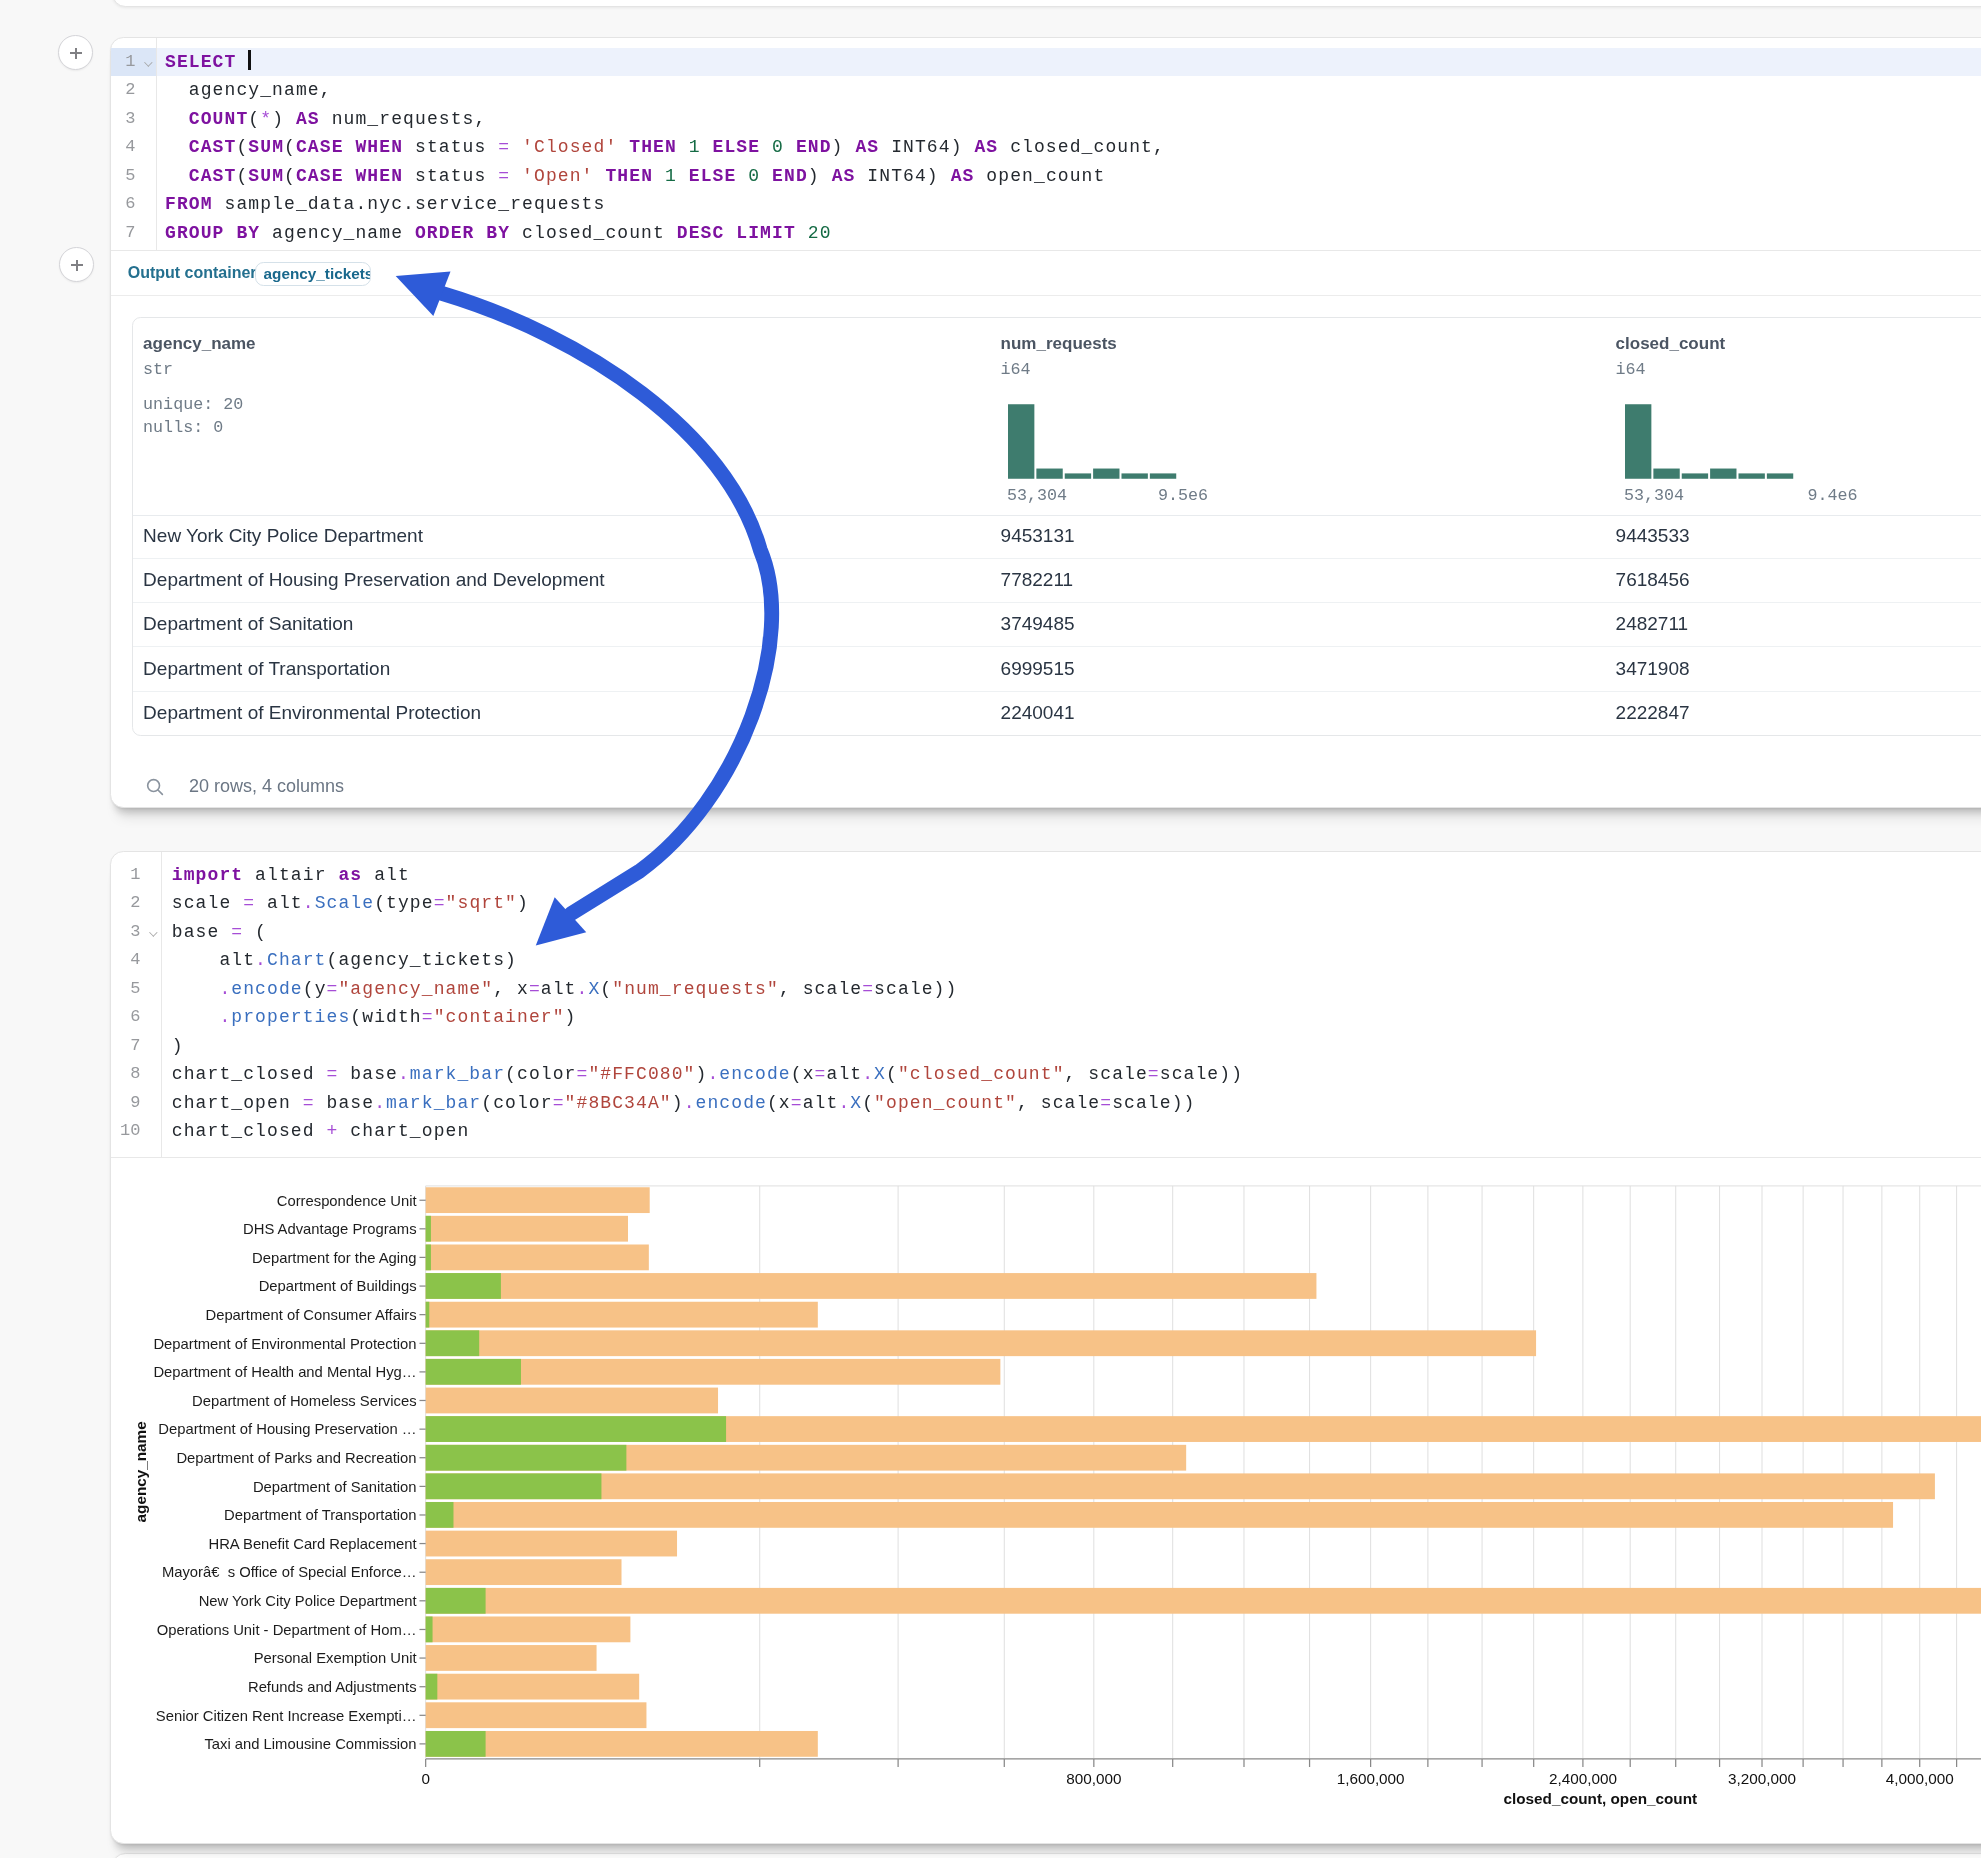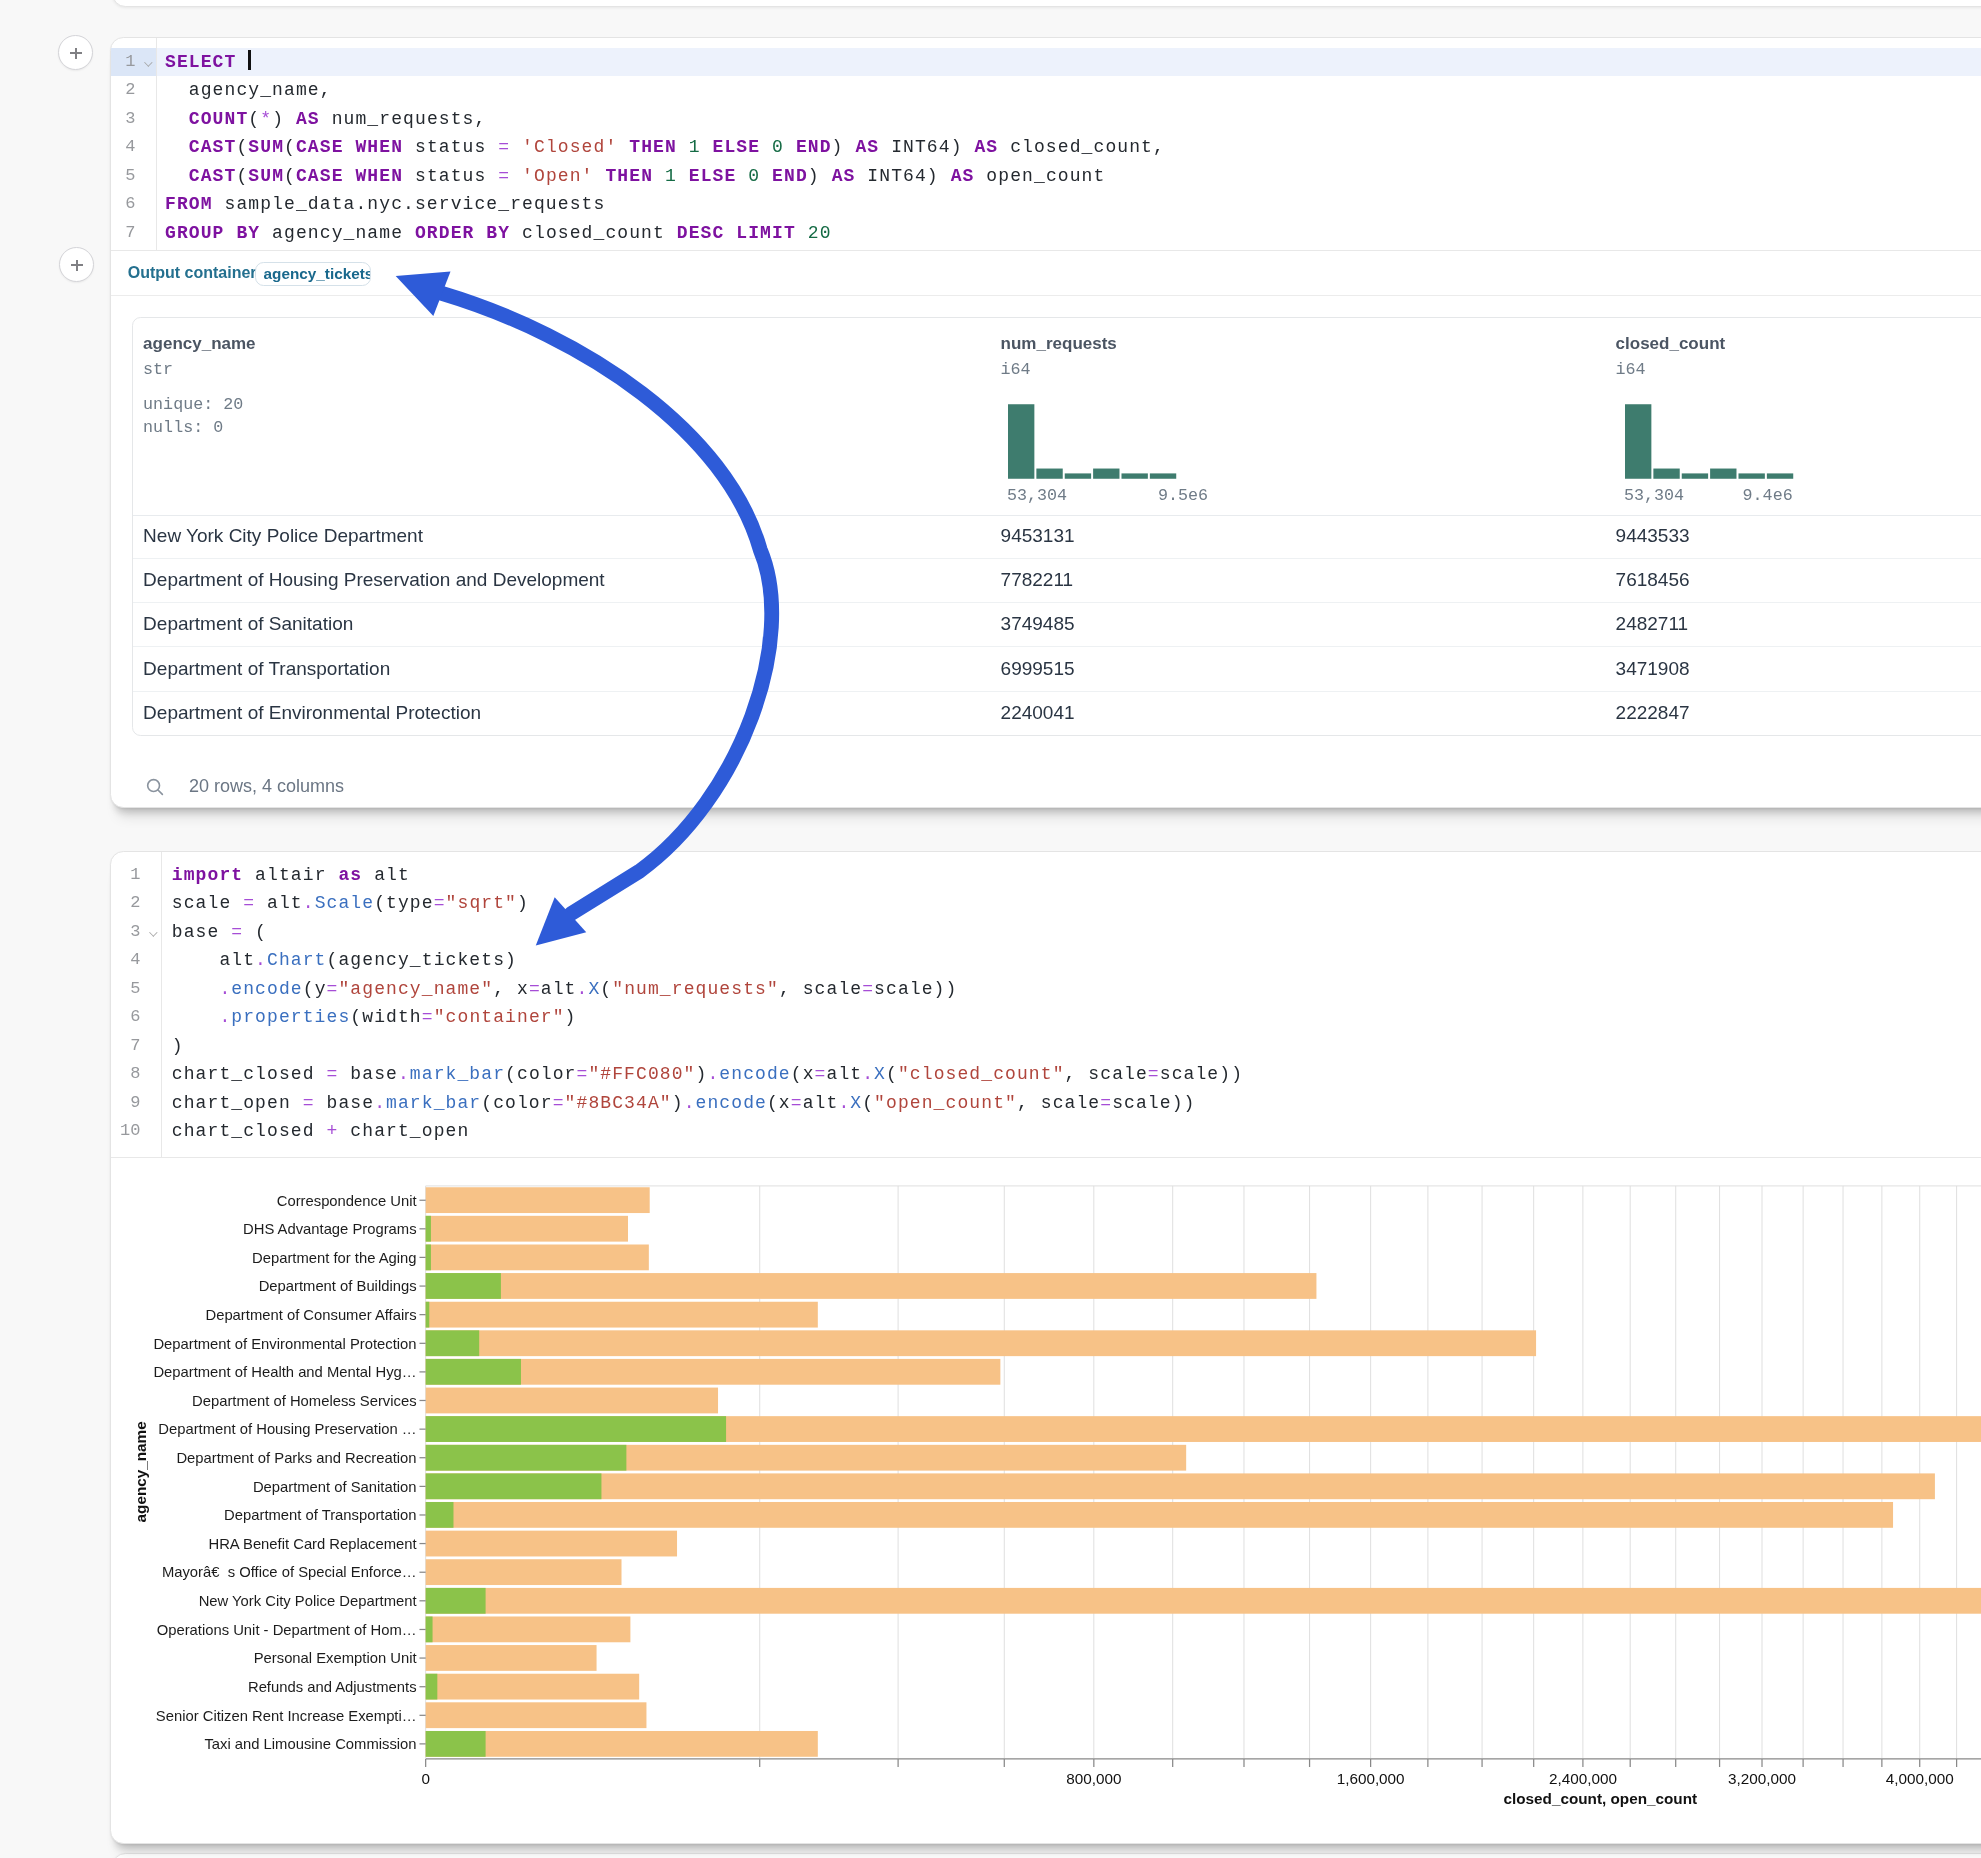--- a/index.html
+++ b/index.html
@@ -85,21 +85,21 @@
       <span class="tm" style="left:1483px;top:42px">i64</span>
   <svg style="position:absolute;left:1492px;top:86px" width="171" height="75" viewBox="0 0 179 78">
         <rect x="0" y="0" width="27.6" height="78" fill="#3e7c6e"></rect>
         <rect x="29.7" y="67.3" width="27.6" height="10.7" fill="#3e7c6e"></rect>
         <rect x="59.4" y="72.4" width="27.6" height="5.6" fill="#3e7c6e"></rect>
         <rect x="89.1" y="67.3" width="27.6" height="10.7" fill="#3e7c6e"></rect>
         <rect x="118.8" y="72.4" width="27.6" height="5.6" fill="#3e7c6e"></rect>
         <rect x="148.5" y="72.4" width="27.6" height="5.6" fill="#3e7c6e"></rect>
       </svg>
   <span class="tm" style="left:1521px;top:168px;width:115px;margin-left:-57px;text-align:center">53,304</span>
-  <span class="tm" style="left:1667px;top:168px;width:115px;margin-left:-57px;text-align:left">9.4e6</span>
+  <span class="tm" style="left:1667px;top:168px;width:115px;margin-left:-57px;text-align:right">9.4e6</span>
   <div class="hline" style="top:197px"></div>
   <div class="trow" style="top:197px;height:44px">
         <span class="tc" style="left:10.5px">New York City Police Department</span>
         <span class="tc" style="left:868px">9453131</span>
         <span class="tc" style="left:1483px">9443533</span>
       </div>
 <div class="trow" style="top:241px;height:44px">
         <span class="tc" style="left:10.5px">Department of Housing Preservation and Development</span>
         <span class="tc" style="left:868px">7782211</span>
         <span class="tc" style="left:1483px">7618456</span>

